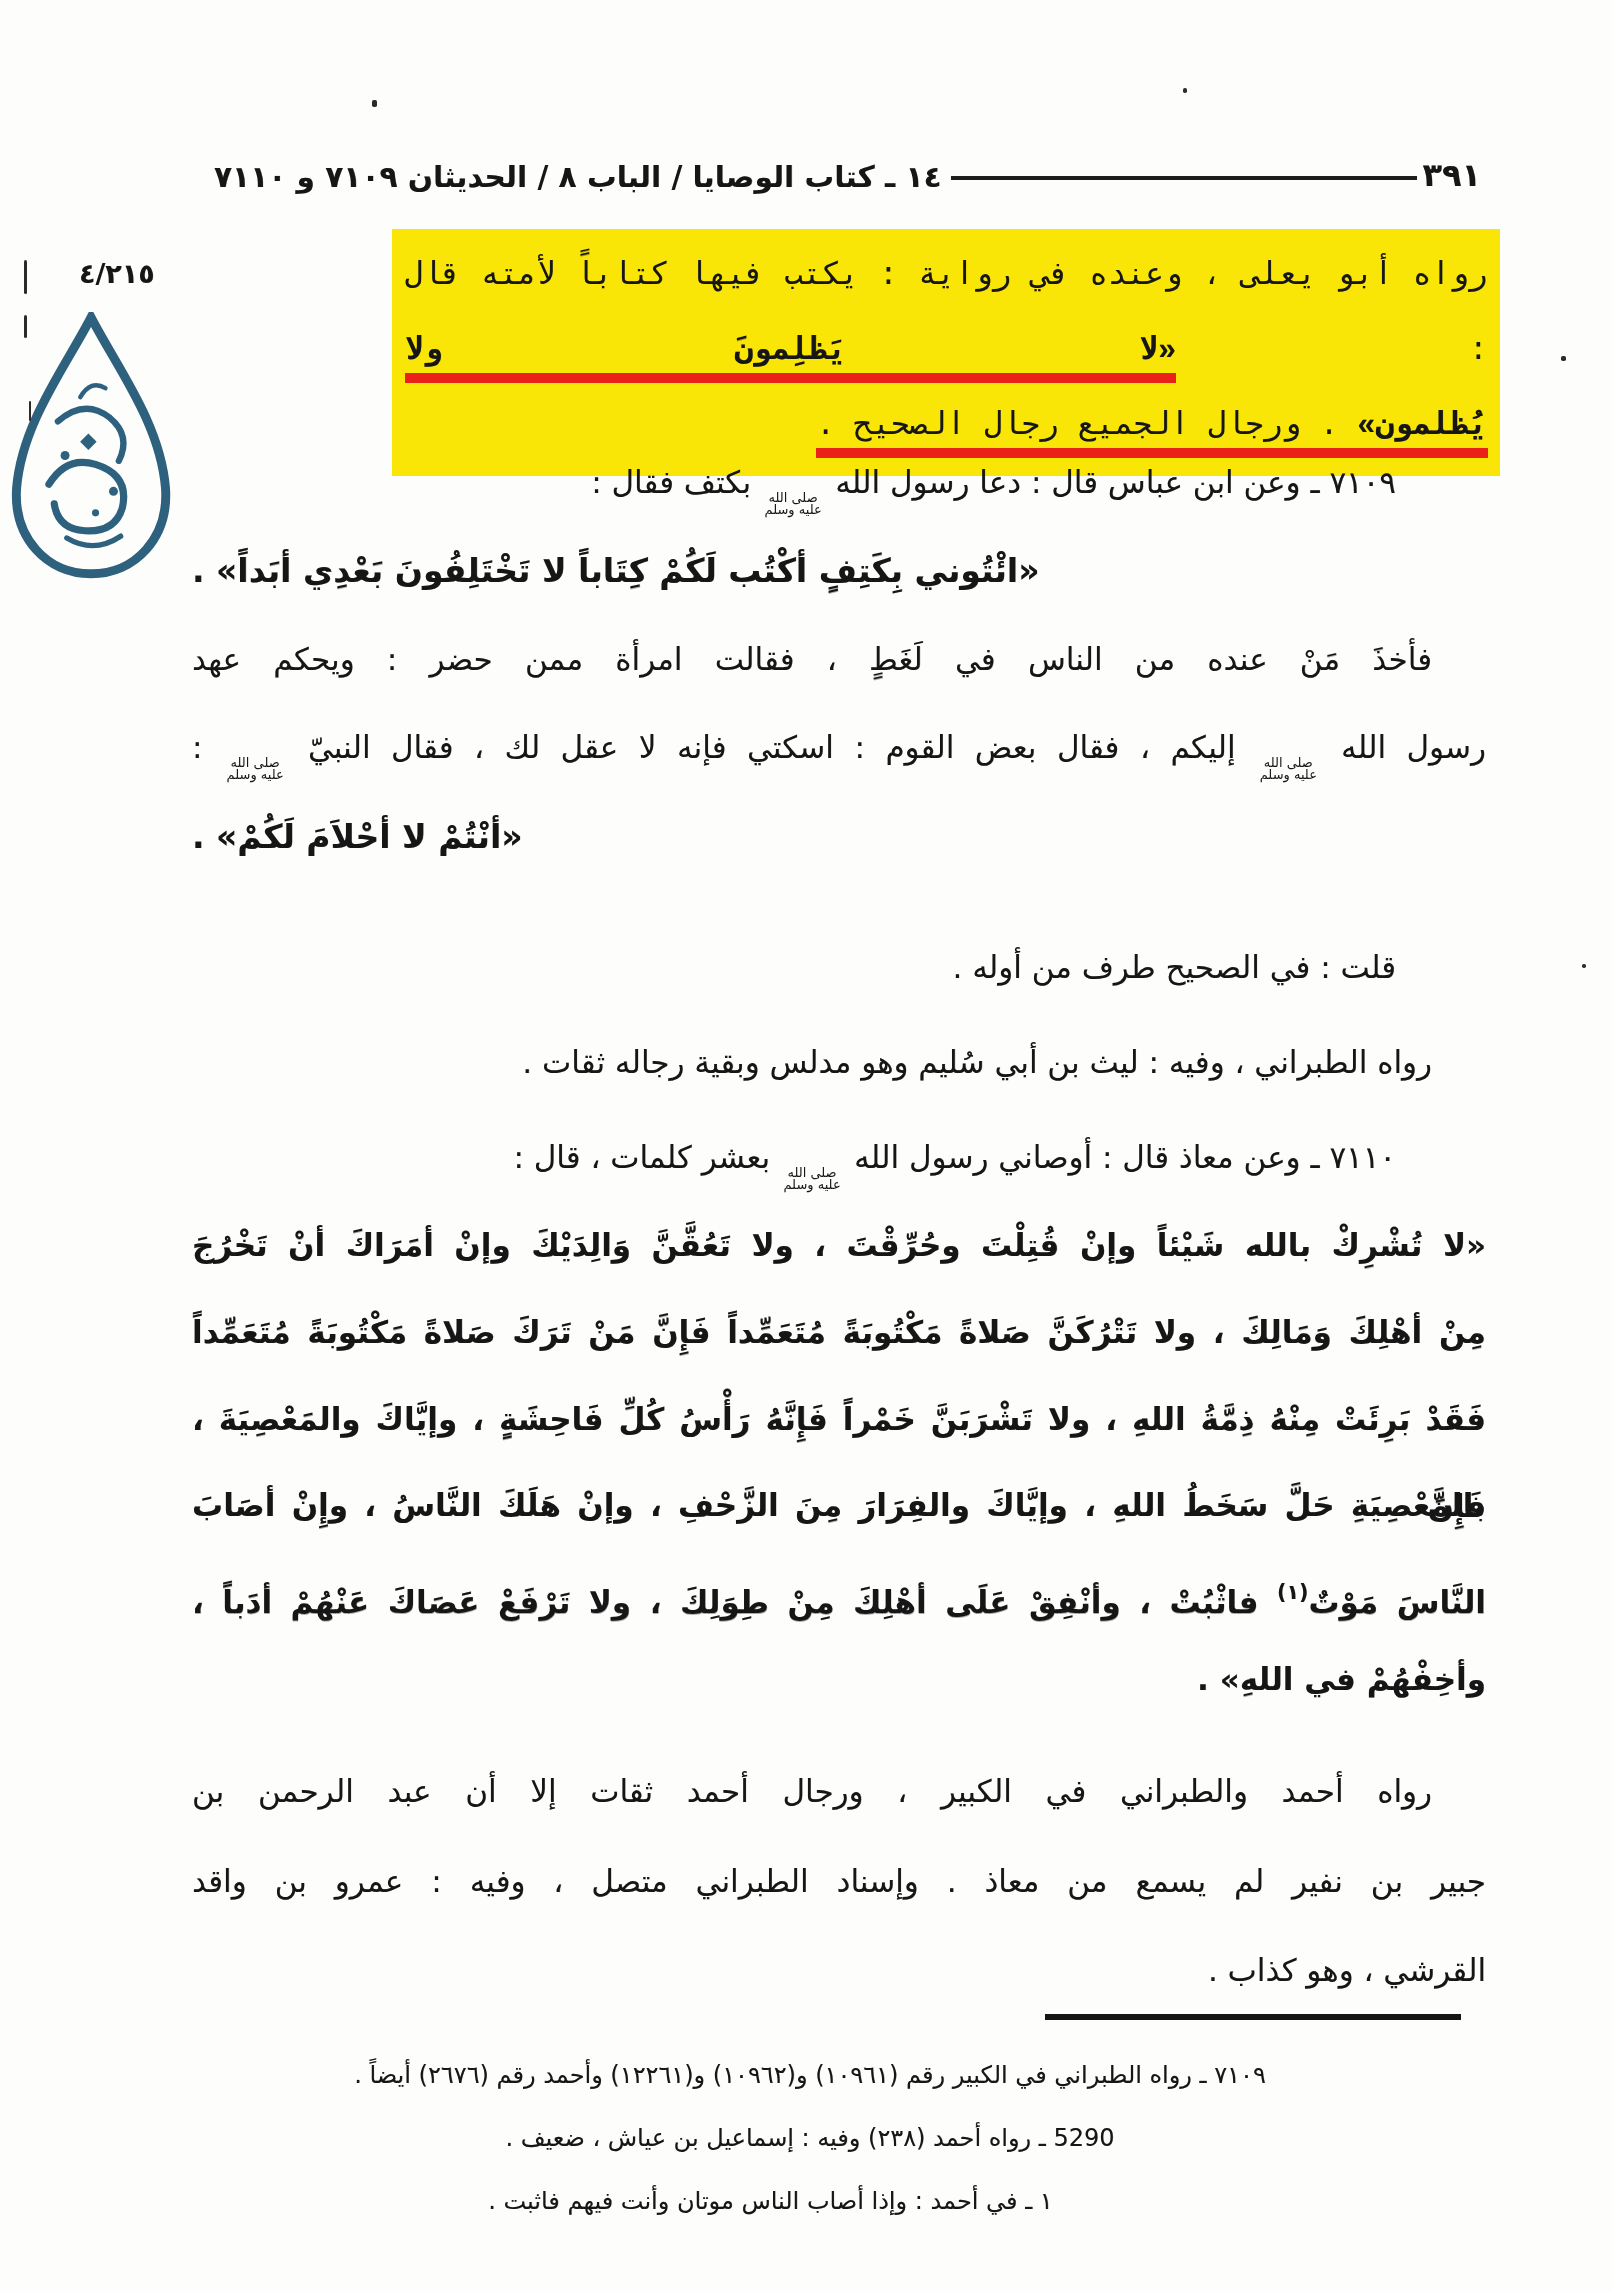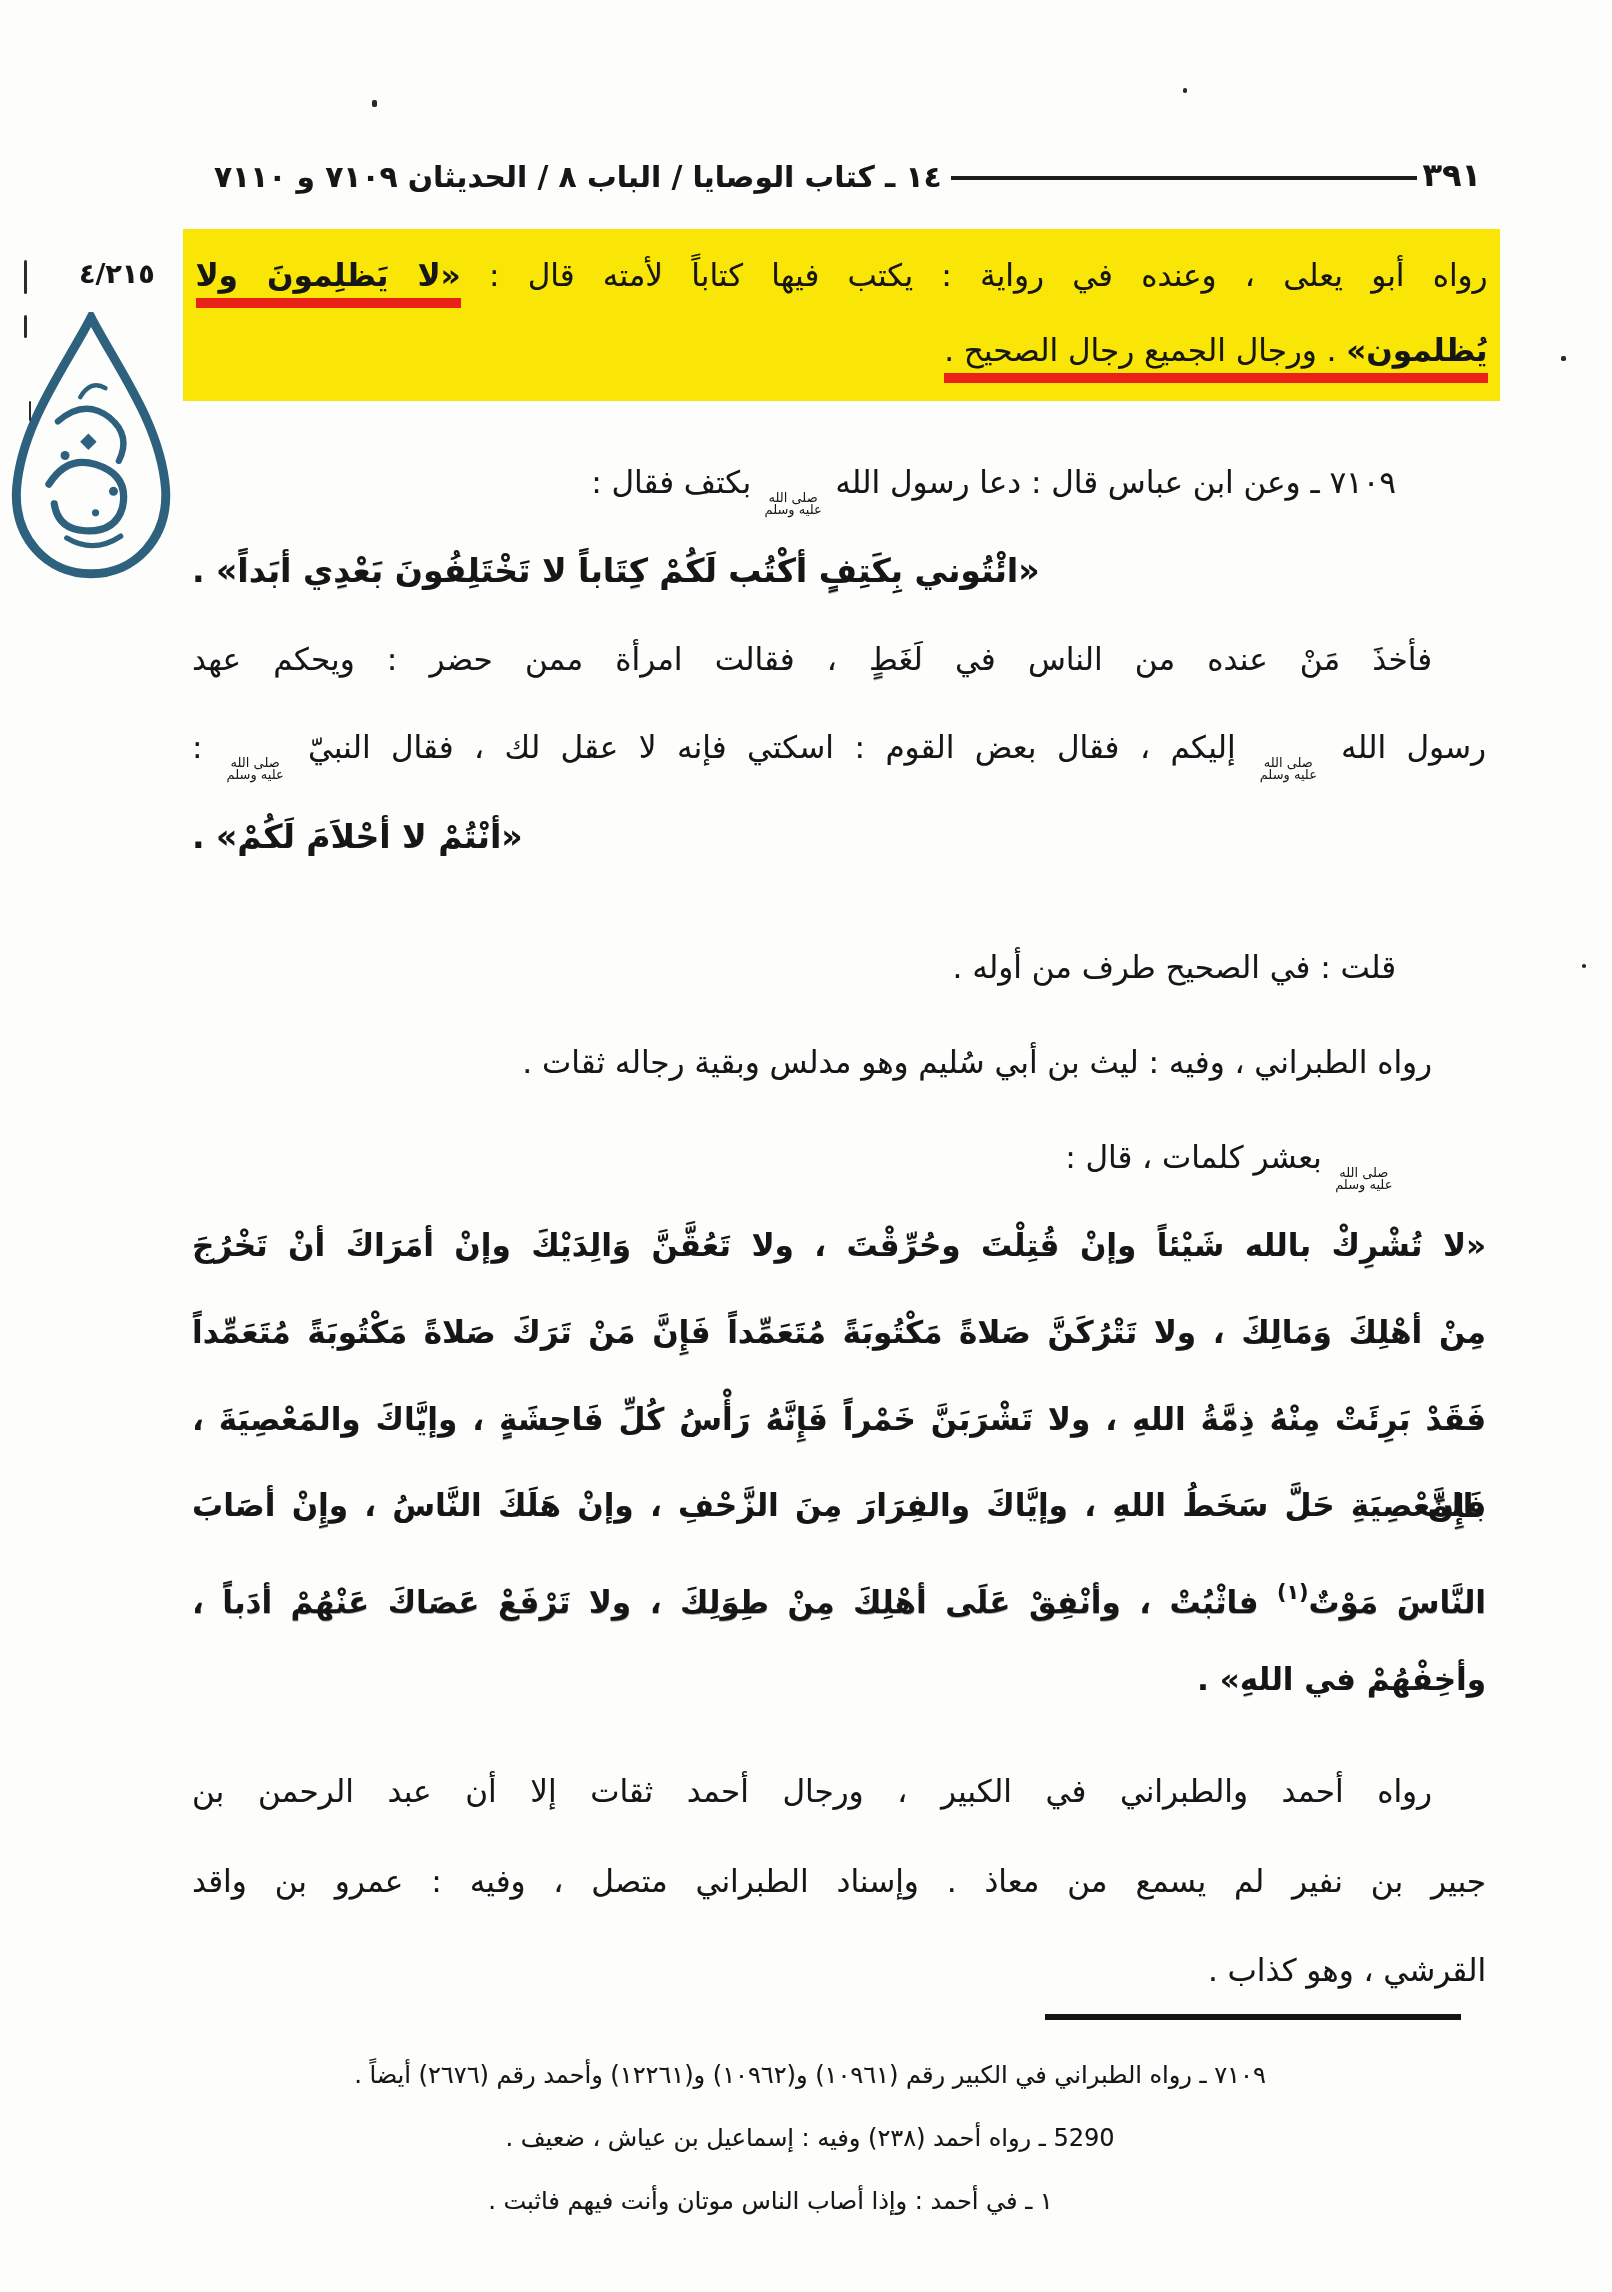--- a/index.html
+++ b/index.html
@@ -24,23 +24,23 @@
   .page-num{font-size:32px;font-weight:700;letter-spacing:1.8px;}
   .header-rule{flex:1;border-bottom:4.5px solid #1d1d1d;margin:0 5.4px 14.3px 9px;}
   .header-title{font-size:29.6px;font-weight:700;white-space:nowrap;}
 
   
   .margin-note{top:258px;left:63px;font-size:27px;font-weight:700;margin-left:17px;}
   .watermark{top:312px;left:-3.6px;color:var(--wm,#2e617e);}
 
   
   .highlight-block{
-    top:229px;right:112px;width:1317px;
+    top:229px;right:112px;width:1108px;
     background:var(--yellow,#f9e606);
-    padding:9px 12.5px 12.5px 12.5px;box-sizing:border-box;
+    padding:9px 12.5px 12.5px 12.5px;box-sizing:border-box;font-family:Liberation Mono, monospace;
   }
   .hl-line{font-size:31px;line-height:75px;}
   .hl-line.fill{text-align:justify;text-align-last:justify;}
   .bold{font-weight:700;}
   .redline{border-bottom:10.7px solid var(--red,#ea2117);padding-bottom:4.5px;}
 
   
   .body-col{top:0;right:126px;left:193px;}
   .bl{position:absolute;right:0;left:0;height:87px;line-height:87px;font-size:31px;white-space:normal;}
   .fill{text-align:justify;text-align-last:justify;}
@@ -114,21 +114,21 @@
         </span><span> إليكم ، فقال بعض القوم : اسكتي فإنه لا عقل لك ، فقال النبيّ </span><span class="saw">
           <span>صلى الله</span>
           <span>عليه وسلم</span>
         </span><span> :</span></div>
 
     <div class="bl center matn" style="top:793px;">«أنْتُمْ لا أحْلاَمَ لَكُمْ» .</div>
 
     <div class="bl ind100" style="top:924px;">قلت : في الصحيح طرف من أوله .</div>
     <div class="bl ind60" style="top:1019px;">رواه الطبراني ، وفيه : ليث بن أبي سُليم وهو مدلس وبقية رجاله ثقات .</div>
 
-    <div class="bl ind100" style="top:1114px;"><span class="saw">
+    <div class="bl ind100" style="top:1114px;"><span>٧١١٠ ـ وعن معاذ قال : أوصاني رسول الله </span><span class="saw">
           <span>صلى الله</span>
           <span>عليه وسلم</span>
         </span><span> بعشر كلمات ، قال :</span></div>
 
     <div class="bl matn-line fill" style="top:1202px;">«لا تُشْرِكْ بالله شَيْئاً وإنْ قُتِلْتَ وحُرِّقْتَ ، ولا تَعُقَّنَّ وَالِدَيْكَ وإنْ أمَرَاكَ أنْ تَخْرُجَ</div>
     <div class="bl matn-line fill" style="top:1289px;">مِنْ أهْلِكَ وَمَالِكَ ، ولا تَتْرُكَنَّ صَلاةً مَكْتُوبَةً مُتَعَمِّداً فَإِنَّ مَنْ تَرَكَ صَلاةً مَكْتُوبَةً مُتَعَمِّداً</div>
     <div class="bl matn-line fill" style="top:1376px;">فَقَدْ بَرِئَتْ مِنْهُ ذِمَّةُ اللهِ ، ولا تَشْرَبَنَّ خَمْراً فَإِنَّهُ رَأْسُ كُلِّ فَاحِشَةٍ ، وإيَّاكَ والمَعْصِيَةَ ، فَإِنَّ</div>
     <div class="bl matn-line fill" style="top:1462px;">بالمَعْصِيَةِ حَلَّ سَخَطُ اللهِ ، وإيَّاكَ والفِرَارَ مِنَ الزَّحْفِ ، وإنْ هَلَكَ النَّاسُ ، وإِنْ أصَابَ</div>
     <div class="bl matn-line fill" style="top:1549px;"><span>النَّاسَ مَوْتٌ</span><span class="fnref">(١)</span><span> فاثْبُتْ ، وأنْفِقْ عَلَى أهْلِكَ مِنْ طِوَلِكَ ، ولا تَرْفَعْ عَصَاكَ عَنْهُمْ أدَباً ،</span></div>
     <div class="bl matn-line" style="top:1636px;">وأخِفْهُمْ في اللهِ» .</div>

